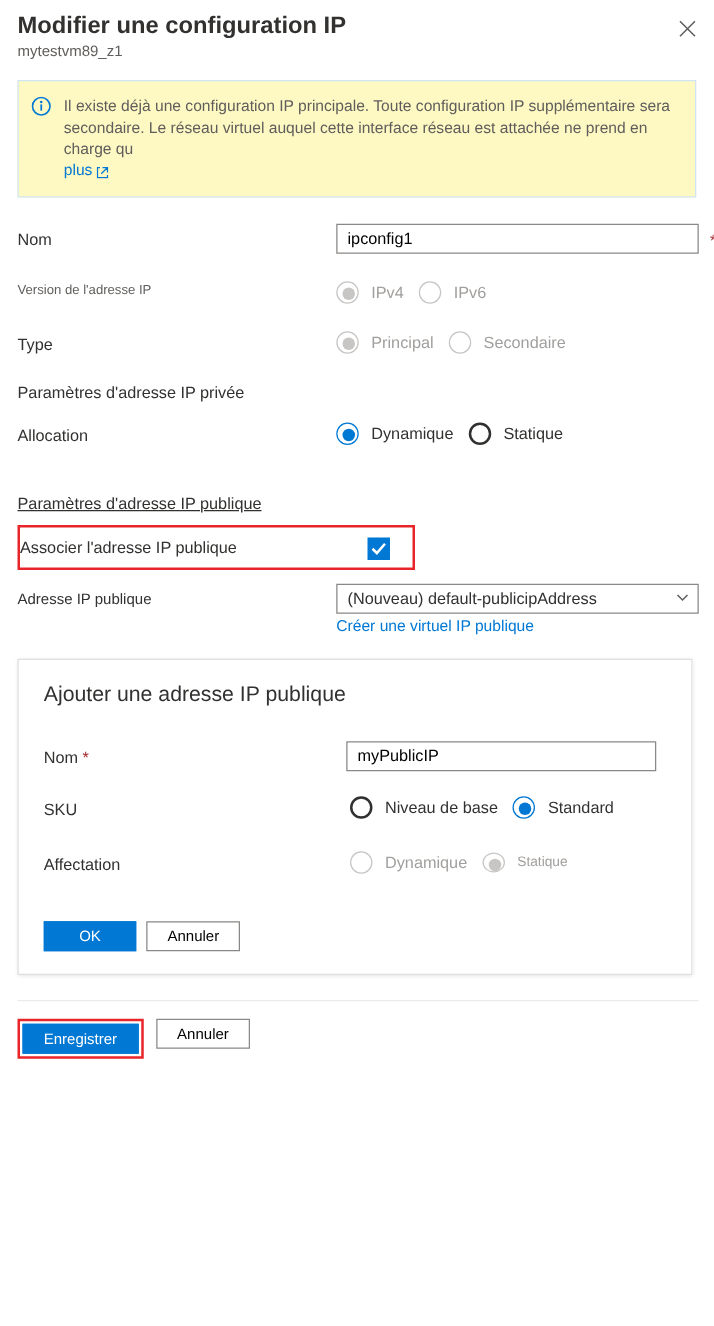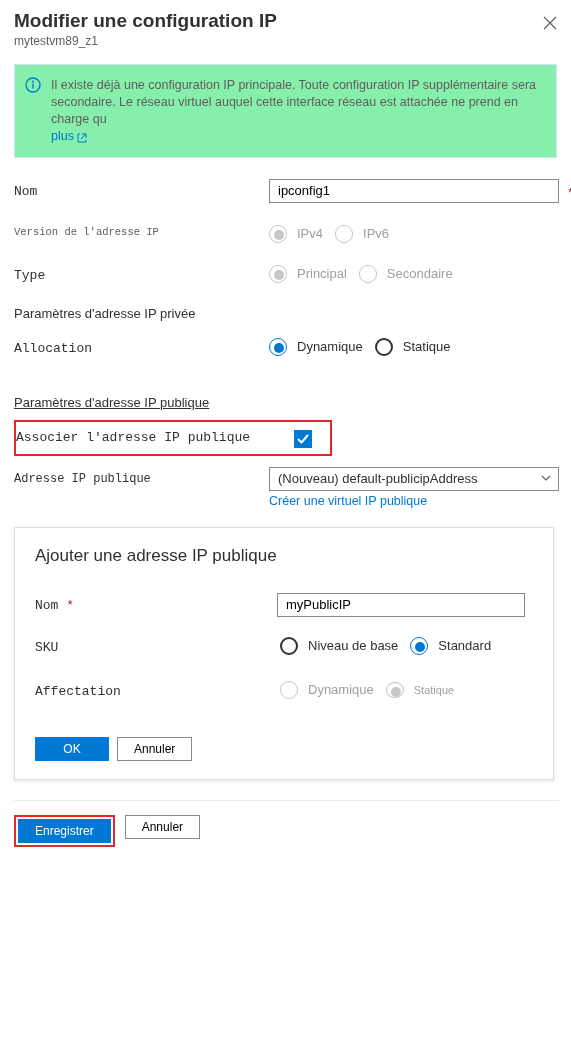--- a/index.html
+++ b/index.html
@@ -11,35 +11,35 @@
     background: #fff;
     width: 571px;
   }
   .page { padding: 10px 0 20px 14px; width: 571px; }
   .header { display: flex; align-items: flex-start; padding-right: 14px; }
   .title { font-size: 19px; font-weight: 600; flex: 1; margin: 0; }
   .close-icon { width: 14px; height: 14px; cursor: pointer; margin-top: 6px; }
   .close-icon svg { width: 14px; height: 14px; }
   .subtitle { font-size: 12px; color: #605e5c; margin-top: 2px; }
   .info-box {
-    background: #86efac;
+    background: #fef9c3;
     border: 1px solid #cfe4f5;
     margin: 16px 0 16px 0;
     padding: 12px 10px 12px 10px;
     display: flex;
     gap: 10px;
     width: 543px;
   }
   .info-icon { flex: 0 0 16px; }
   .info-icon svg { width: 16px; height: 16px; }
   .info-text { font-size: 12.5px; color: #605e5c; line-height: 1.35; }
   .info-link { color: #0078d4; cursor: pointer; }
   .ext-icon { width: 10px; height: 10px; display: inline-block; vertical-align: middle; }
   .form-row { display: flex; align-items: flex-start; padding: 5px 0 5px 0; }
-  .form-label { width: 255px; padding-top: 5px; font-size: 13px; font-family: Liberation Mono, monospace; }
+  .form-label { width: 255px; padding-top: 5px; font-size: 13px; }
   .form-label.small { font-size: 10.5px; color: #605e5c; padding-top: 3px; }
   .form-control { flex: 1; padding-right: 8px; position: relative; }
   .req-mark { color: #a4262c; position: absolute; right: -2px; top: 6px; }
   input[type=text].tb {
     width: 290px; height: 24px;
     border: 1px solid #8a8886;
     padding: 2px 8px;
     font-size: 13px;
     font-family: inherit;
   }

